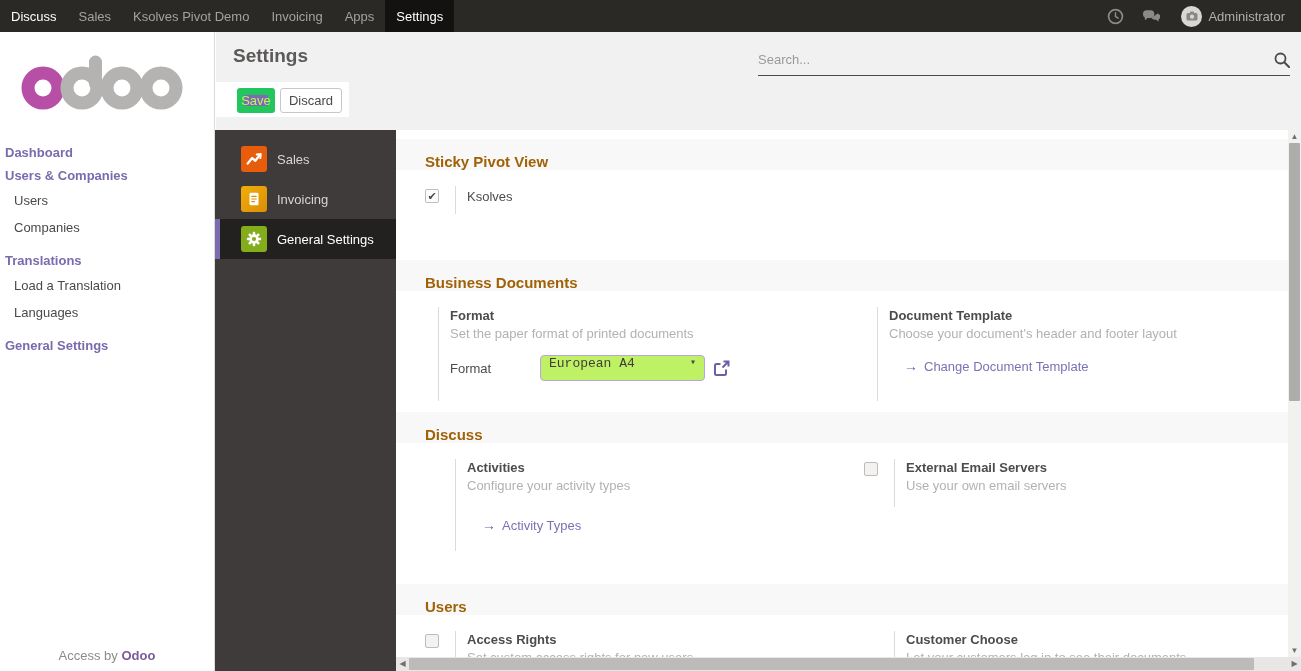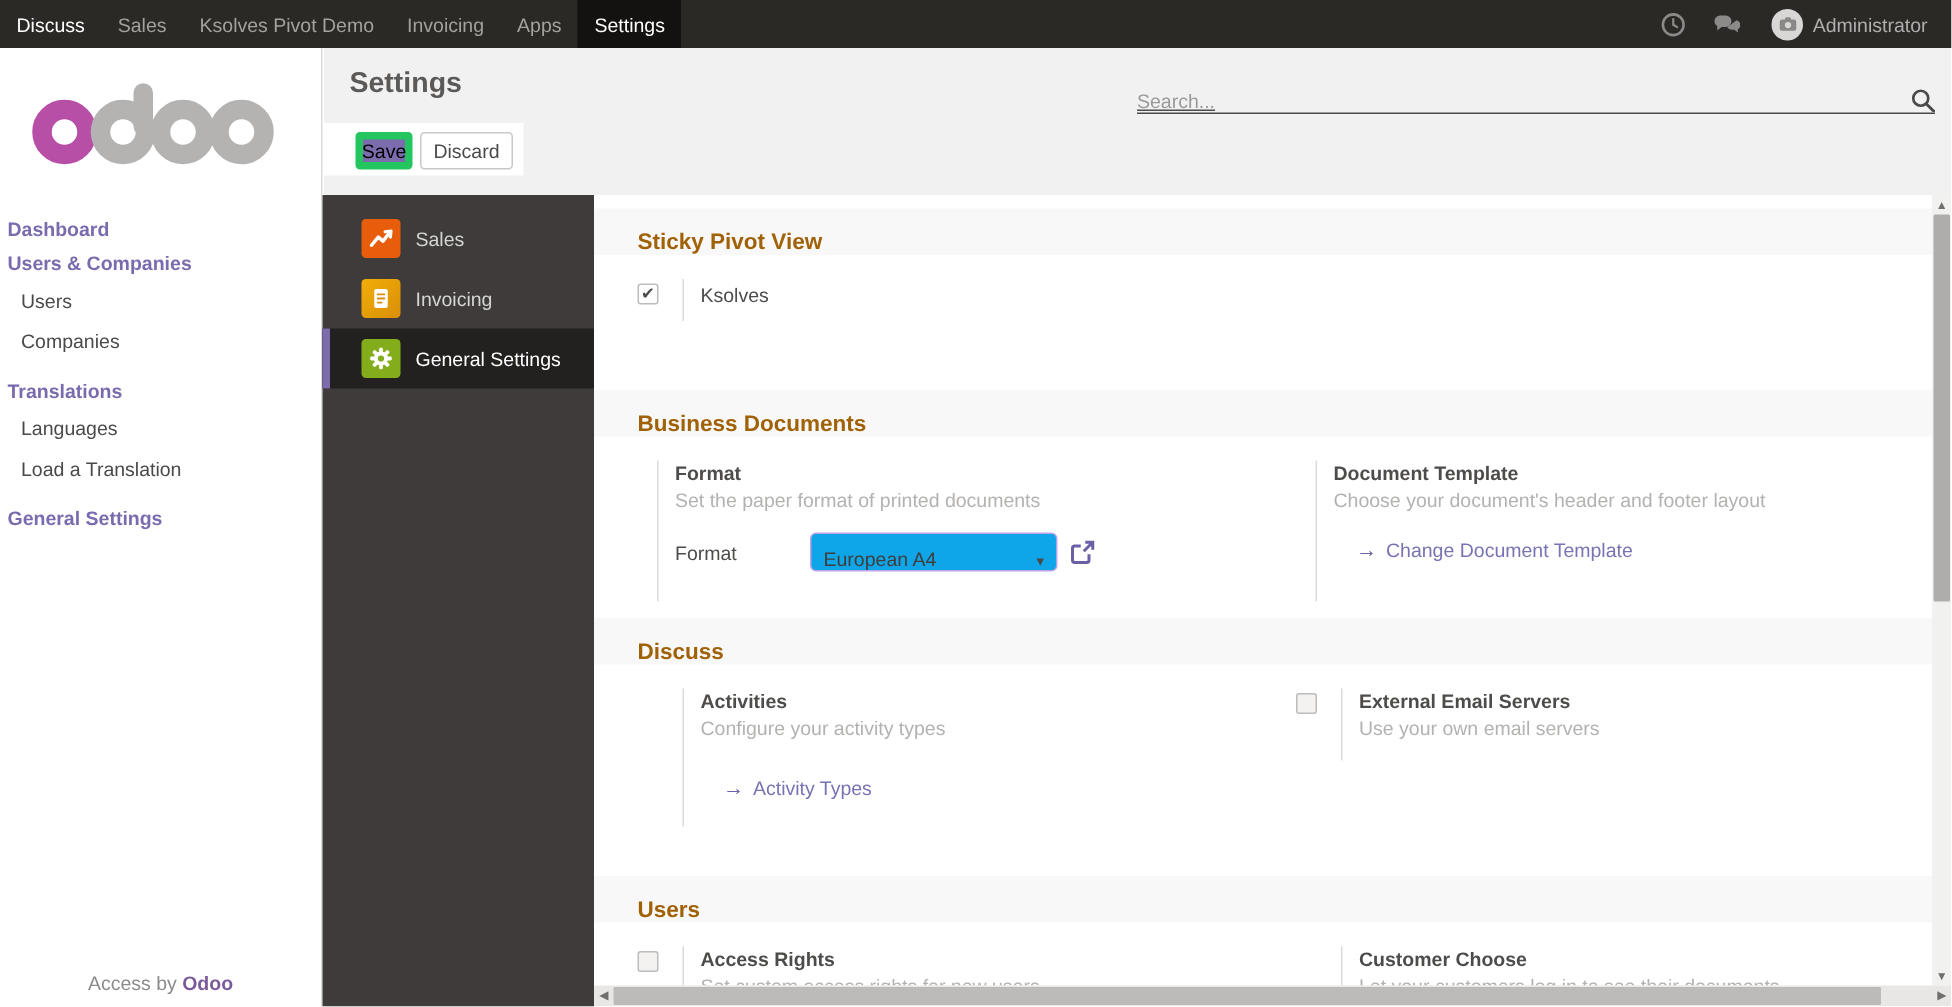--- a/index.html
+++ b/index.html
@@ -25,23 +25,23 @@
   .side-menu { padding-left:0; }
   .side-gap { height:8px; }
   .powered { position:absolute; bottom:8px; width:100%; text-align:center; color:#8c8b8a; }
   .powered b { color:#7a5a9b; cursor:pointer; }
 
   
   .header { position:absolute; left:216px; top:32px; width:1085px; height:98px; background:#f2f1f1; }
   .page-title { position:absolute; left:17px; top:13px; font-size:19px; font-weight:bold; color:#5b5a58; }
   .btnbar-bg { position:absolute; left:0; top:50px; width:133px; height:35px; background:#ffffff; }
   .btn { position:absolute; top:56px; height:25px; border-radius:3px; font-size:13px; display:flex; align-items:center; justify-content:center; cursor:pointer; }
-  .btn-save { left:21px; width:38px; background:#7c6bad; border:5px solid #22c55e; color:#000000; }
+  .btn-save { left:21px; width:38px; background:#7c6bad; border:7px solid #22c55e; color:#bef264; }
   .btn-discard { left:64px; width:62px; background:#ffffff; border:1px solid #c9c8c7; color:#4a4a4a; }
-  .searchbox { position:absolute; left:542px; top:12px; width:532px; height:32px; border-bottom:1px solid #4a4a4a; display:flex; align-items:flex-end;text-decoration:underline; }
+  .searchbox { position:absolute; left:542px; top:12px; width:532px; height:32px; border-bottom:1px solid #4a4a4a; display:flex; align-items:center; }
   .searchbox input { flex:1; border:none; background:transparent; outline:none; font-family:"Liberation Sans",sans-serif; font-size:13px; color:#4a4a4a; }
   .searchbox input::placeholder { color:#9b9a99; }
 
   
   .app-panel { position:absolute; left:215px; top:130px; width:181px; height:541px; background:#3e3b3a; padding-top:9px; }
   .panel-item { height:40px; display:flex; align-items:center; padding-left:26px; color:#d6d5d4; cursor:pointer; }
   .panel-item.selected { background:#232120; border-left:5px solid #7c6bad; padding-left:21px; color:#ffffff; }
   .app-icon { width:26px; height:26px; border-radius:3px; margin-right:10px; display:flex; align-items:center; justify-content:center; }
   .app-icon.sales { background:#e85d0c; }
   .app-icon.invoicing { background:linear-gradient(135deg,#f2ae08,#d98e07); }
@@ -61,21 +61,21 @@
   .sbox .pane { border-left:1px solid #dcdbda; padding-left:11px; flex:1; }
   .cb { width:14px; height:14px; border:1px solid #bdbcbb; border-radius:2px; background:#f3f2f1; font-size:11px; line-height:12px; text-align:center; color:#4a4a4a; cursor:pointer; }
   .cb.checked { background:#fdfdfd; }
   .h { font-weight:bold; color:#4d4c4a; line-height:18px; }
   .d { color:#b4b2b0; line-height:18px; }
   .linkrow { margin-top:15px; display:flex; align-items:center; cursor:pointer; }
   .linkrow .arr { color:#6b5fa5; font-weight:bold; margin-right:6px; font-size:14px; }
   .linkrow .lnk { color:#7873b3; }
   .fieldrow { margin-top:12px; display:flex; align-items:center; }
   .fieldlabel { width:90px; color:#4d4c4a; }
-  .select { width:165px; height:26px; background:#0ea5e9; border:1px solid #bba2e9; border-radius:4px; display:flex; align-items:flex-end; padding:0 8px; color:#403d3a; cursor:pointer; }
+  .select { width:165px; height:26px; background:#bef264; border:1px solid #bba2e9; border-radius:4px; display:flex; align-items:flex-start; padding:0 8px; color:#403d3a; cursor:pointer;font-family:Liberation Mono, monospace; }
   .select .caret { margin-left:auto; color:#4a4a4a; font-size:10px; }
   .ext-icon { margin-left:8px; cursor:pointer; display:flex; }
 
   
   .vscroll { position:absolute; right:0; top:0; width:13px; height:527px; background:#f1f1f0; }
   .vthumb { position:absolute; left:1px; top:13px; width:11px; height:258px; background:#aeadac; border-radius:1px; cursor:pointer; }
   .hscroll { position:absolute; left:0; bottom:0; width:905px; height:14px; background:#e8e7e6; display:flex; align-items:center; }
   .hthumb { position:absolute; left:13px; top:1px; height:12px; width:845px; background:#bcbbba; border-radius:1px; cursor:pointer; }
   .scroll-arrow { color:#706f6e; font-size:8px; width:13px; height:13px; display:flex; align-items:center; justify-content:center; cursor:pointer; }
   .va-up { position:absolute; top:0; left:0; }
@@ -127,22 +127,22 @@
       <circle cx="143" cy="34" r="15" fill="none" stroke="#b4b3b2" stroke-width="13"></circle>
     </svg>
   </div>
   <div class="side-menu">
     <div class="side-item heading">Dashboard</div>
     <div class="side-item heading">Users &amp; Companies</div>
     <div class="side-item child">Users</div>
     <div class="side-item child">Companies</div>
     <div class="side-gap"></div>
     <div class="side-item heading">Translations</div>
+    <div class="side-item child">Load a Translation</div>
     <div class="side-item child">Languages</div>
-    <div class="side-item child">Load a Translation</div>
     <div class="side-gap"></div>
     <div class="side-item heading">General Settings</div>
   </div>
   <div class="powered">
     <span>Access by</span>
     <b>Odoo</b>
   </div>
 </div>
 
 <div class="header">

